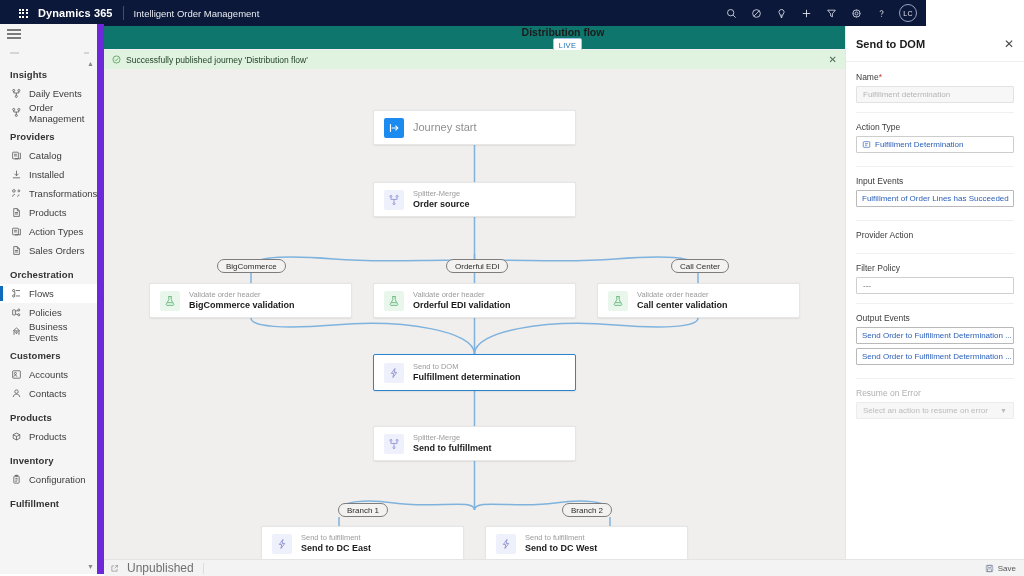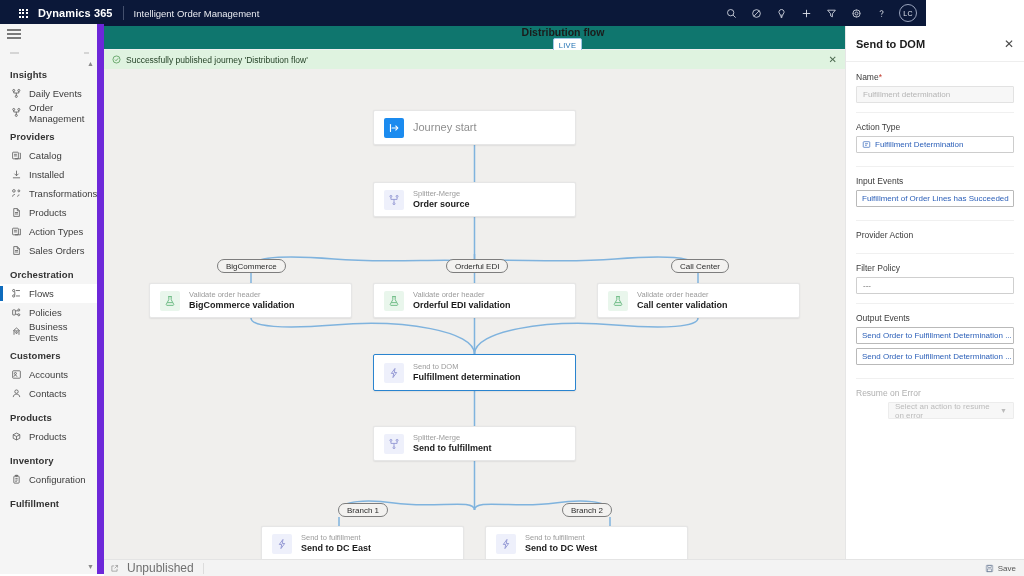--- a/index.html
+++ b/index.html
@@ -160,21 +160,21 @@
     height: 17px; border: 1px solid #b9b9b9; background: #ffffff;
     display: flex; align-items: center; padding: 0 5px; gap: 4px;
     font-size: 8px; color: #2b5fb8; border-radius: 1px; margin-bottom: 4px;
     cursor: pointer; overflow: hidden; white-space: nowrap;
   }
   .chip .cico { color: #2b5fb8; display: flex; flex: 0 0 9px; }
   .chip.noborder { border-color: #cdcdcd; }
   .sel {
     height: 17px; border: 1px solid #ececec; background: #f7f7f7;
     display: flex; align-items: center; padding: 0 6px;
-    font-size: 8px; color: #bbbbbb; border-radius: 1px; margin-left: 32px;
+    font-size: 8px; color: #bbbbbb; border-radius: 1px;
   }
   .sel .chev { margin-left: auto; font-size: 7px; color: #bbb; }
 
   
   .statusbar {
     position: absolute; bottom: 0; left: 104px; width: 920px; height: 17px;
     background: #f3f3f3; border-top: 1px solid #e4e4e4;
     display: flex; align-items: center; padding: 0 8px 0 6px;
   }
   .sb-pub { display: flex; align-items: center; gap: 8px; }

